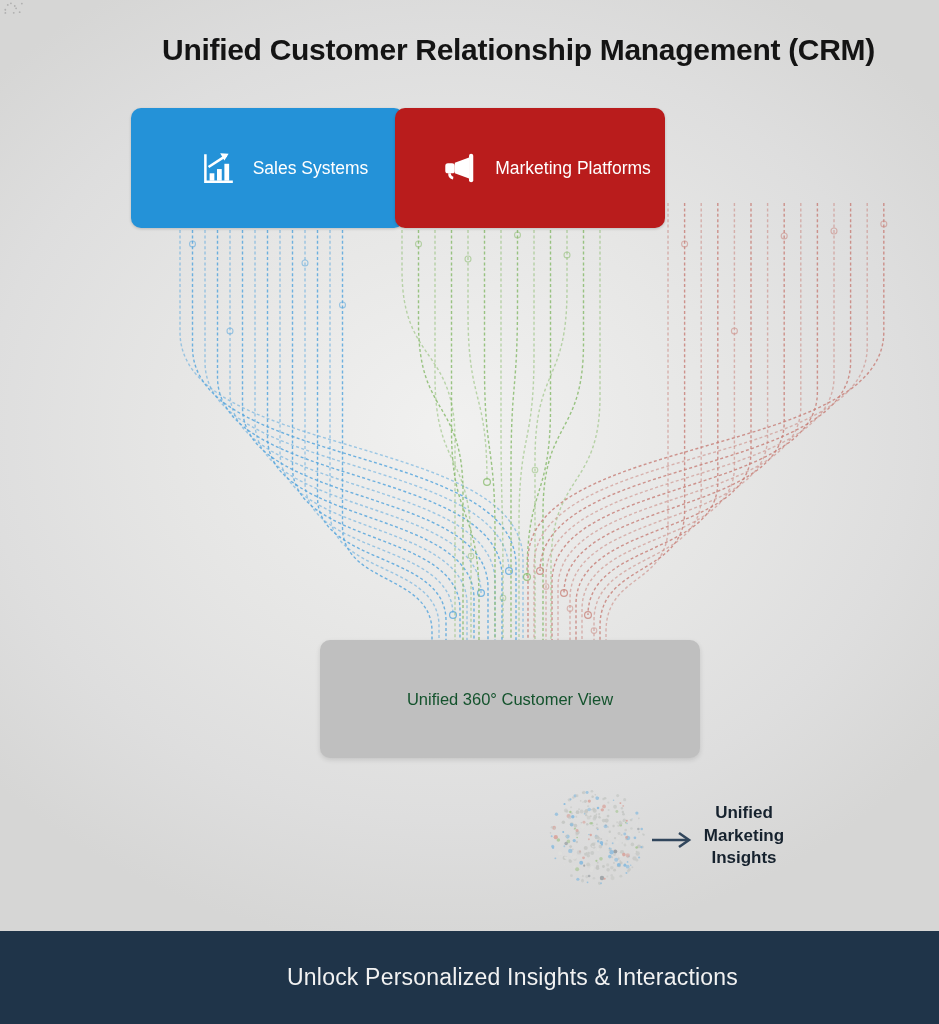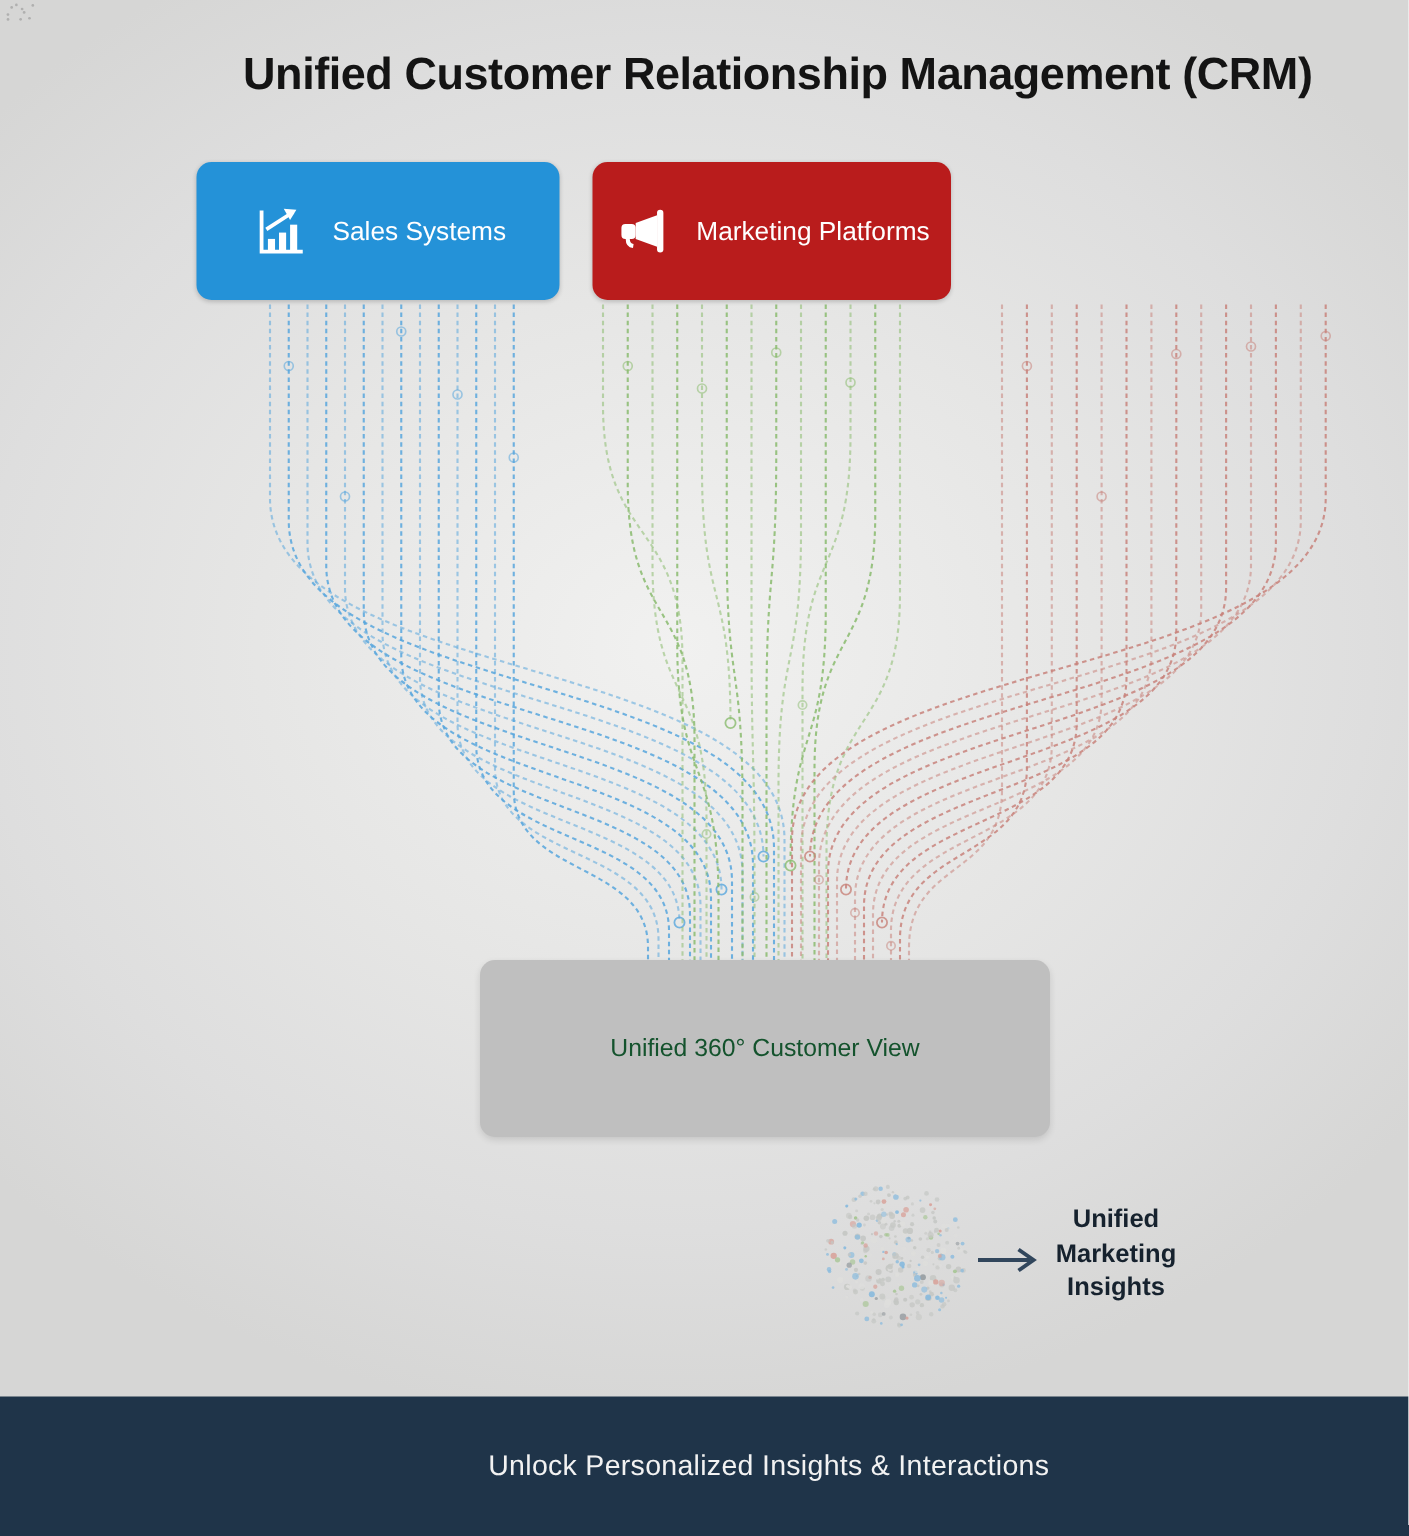--- a/index.html
+++ b/index.html
@@ -8,23 +8,24 @@
     font-family:"Liberation Sans",sans-serif;
     background:radial-gradient(ellipse 620px 520px at 48% 42%, #f1f1f0 0%, #e6e6e5 45%, #dedede 75%, #d6d6d5 100%);
   }
   .title{
     position:absolute;top:33px;left:0;right:0;text-align:center;
     transform:translateX(49px);
     font-size:30px;font-weight:600;letter-spacing:-0.3px;color:#141414;
   }
   .source-row{position:absolute;top:108px;left:0;width:100%;height:92px;z-index:2;}
   .source-box{
-    position:absolute;top:0;height:92px;border-radius:10px;
+    position:absolute;top:0;height:120px;border-radius:10px;
     display:flex;align-items:center;justify-content:center;gap:17px;
     box-shadow:0 1px 3px rgba(0,0,0,0.18);
+    padding-left:31px;
   }
   .source-box .label{color:#ffffff;font-size:17.5px;font-weight:400;}
   .source-box svg{display:block;}
   #box-sales{left:131px;width:242px;}
   #box-marketing{left:395px;width:239px;}
   #box-support{left:656px;width:243px;}
   #flow{position:absolute;top:0;left:0;z-index:1;}
   .db-box{
     position:absolute;left:320px;top:640px;width:380px;height:118px;z-index:2;
     border-radius:10px;background:#bfbfbf;
@@ -38,21 +39,21 @@
   .profile-label{
     position:absolute;left:697px;top:802px;width:94px;z-index:1;
     text-align:center;font-size:17px;line-height:22.5px;font-weight:700;color:#16222e;
   }
   .footer{
     position:absolute;left:0;top:931px;width:100%;height:93px;z-index:2;
     display:flex;align-items:center;justify-content:center;
   }
   .footer .footer-text{
     transform:translateX(43px);
-    color:#f2f2f2;font-size:19px;font-weight:400;letter-spacing:0.2px;
+    color:#f2f2f2;font-size:23px;font-weight:400;letter-spacing:0.2px;
   }
 </style>
 </head>
 <body>
 
 <div class="title">Unified Customer Relationship Management (CRM)</div>
 
 <svg id="flow" width="939" height="1024">
     <path d="M180,203 L180,332 C180,457.4 523,434.6 523,560 L523,650" fill="none" stroke="#57a6dd" stroke-width="1.4" stroke-dasharray="3 2.4" opacity="0.55"></path>
     <path d="M192.5,203 L192.5,347 C192.5,467.175 516,445.325 516,565.5 L516,650" fill="none" stroke="#57a6dd" stroke-width="1.4" stroke-dasharray="3 2.4" opacity="0.85"></path>

